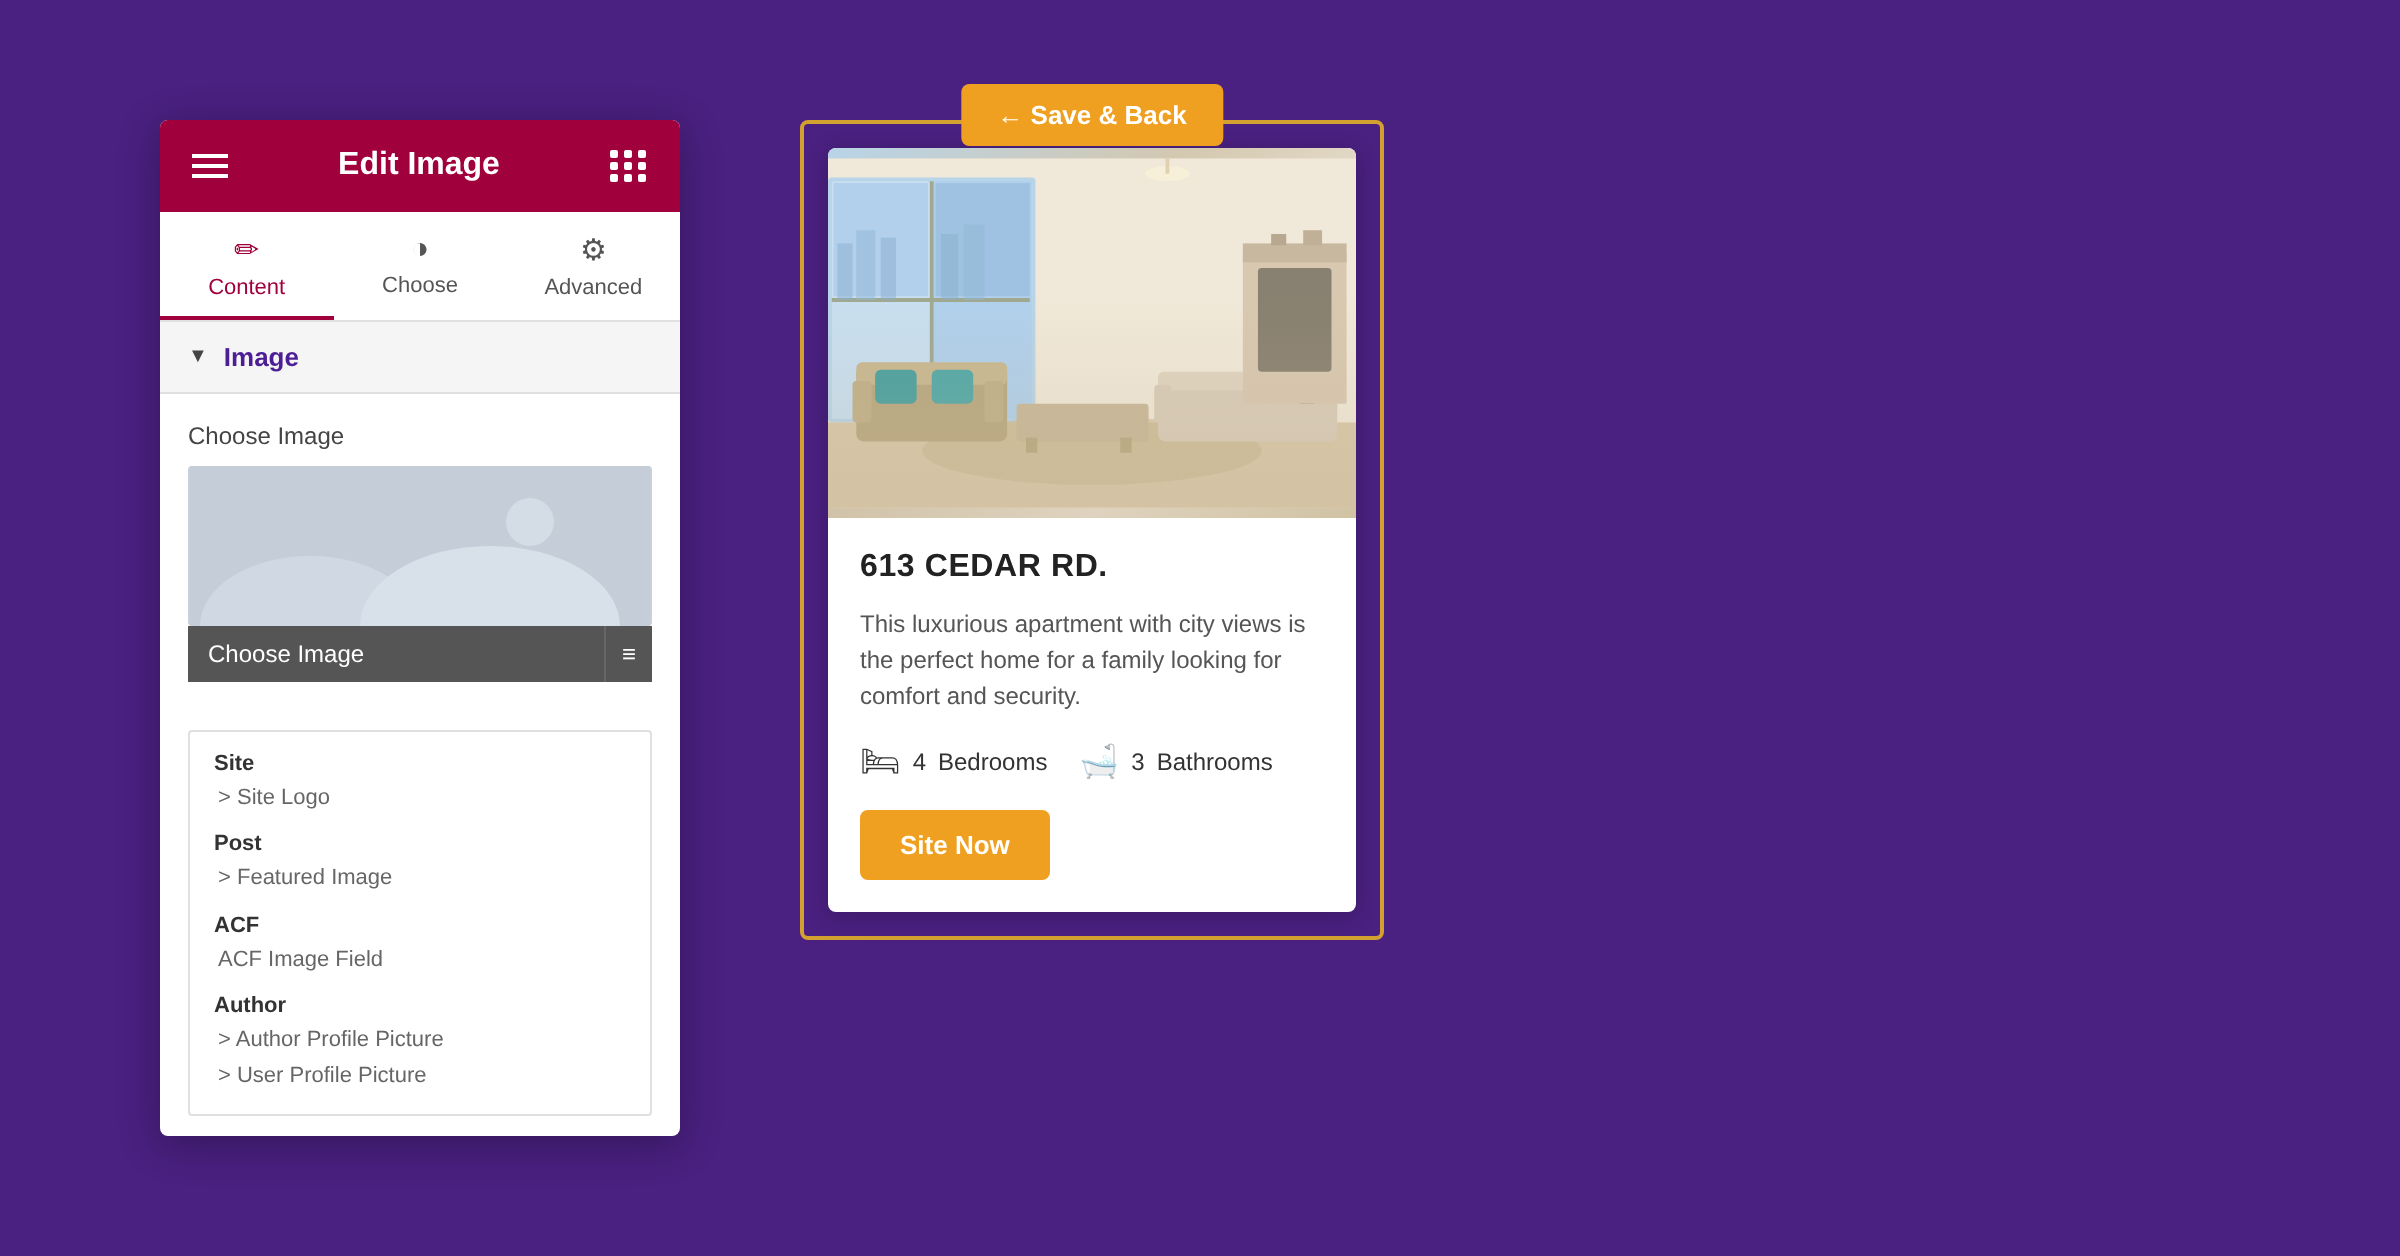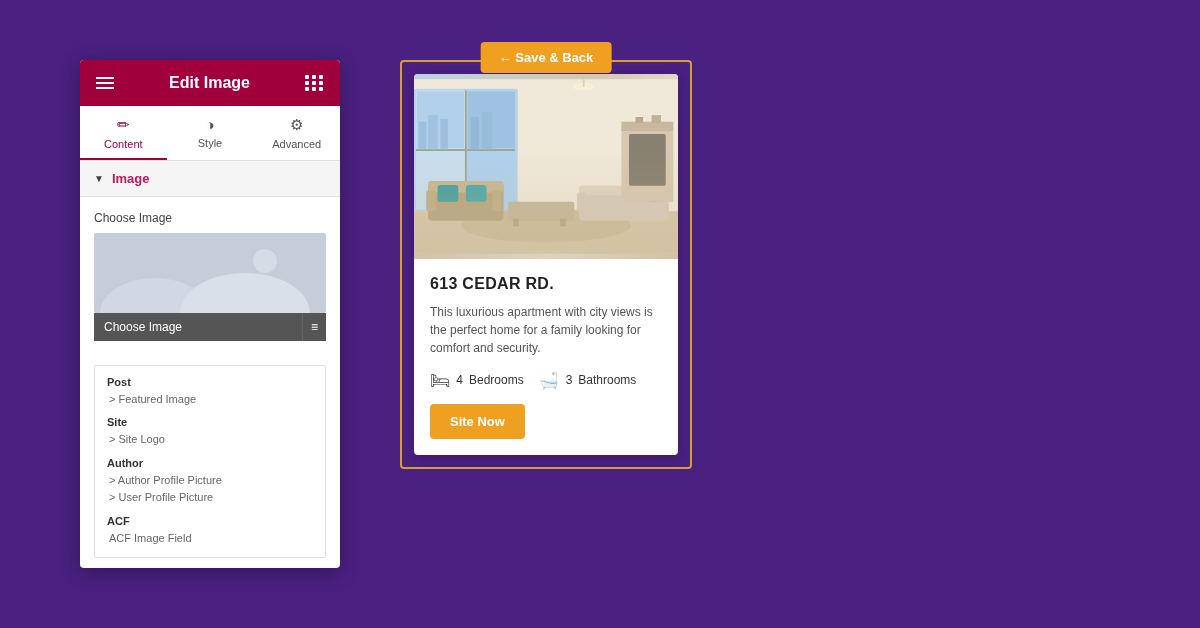--- a/index.html
+++ b/index.html
@@ -103,21 +103,21 @@
       gap: 8px;
       border-bottom: 1px solid #e0e0e0;
     }
     .section-arrow {
       color: #444;
       font-size: 10px;
     }
     .section-title {
       font-size: 13px;
       font-weight: 600;
-      color: #be185d;
+      color: #4c1d95;
     }
 
     
     .choose-image-area {
       padding: 14px;
       background: #fff;
     }
     .choose-image-label {
       font-size: 12px;
       color: #444;
@@ -318,21 +318,21 @@
       </div>
     </div>
 
     <div class="editor-tabs">
       <div class="editor-tab active">
         <span class="tab-icon">✏</span>
         <span>Content</span>
       </div>
       <div class="editor-tab">
         <span class="tab-icon">◑</span>
-        <span>Style</span>
+        <span>Choose</span>
       </div>
       <div class="editor-tab">
         <span class="tab-icon">⚙</span>
         <span>Advanced</span>
       </div>
     </div>
 
     <div class="editor-section">
       <span class="section-arrow">▼</span>
       <span class="section-title">Image</span>
@@ -349,35 +349,35 @@
         </svg>
       </div>
       <div class="choose-image-btn-row">
         <button class="choose-image-btn">Choose Image</button>
         <div class="choose-image-menu">≡</div>
       </div>
     </div>
 
     <div class="image-source-list">
       <div class="source-group">
+        <div class="source-group-title">Site</div>
+        <div class="source-item">&gt; Site Logo</div>
+      </div>
+      <div class="source-group">
         <div class="source-group-title">Post</div>
         <div class="source-item">&gt; Featured Image</div>
       </div>
       <div class="source-group">
-        <div class="source-group-title">Site</div>
-        <div class="source-item">&gt; Site Logo</div>
+        <div class="source-group-title">ACF</div>
+        <div class="source-item">ACF Image Field</div>
       </div>
       <div class="source-group">
         <div class="source-group-title">Author</div>
         <div class="source-item">&gt; Author Profile Picture</div>
         <div class="source-item">&gt; User Profile Picture</div>
-      </div>
-      <div class="source-group">
-        <div class="source-group-title">ACF</div>
-        <div class="source-item">ACF Image Field</div>
       </div>
     </div>
 
   </div>
 
   <div class="preview-container">
 
     <button class="save-back-btn">← Save &amp; Back</button>
 
     <div class="preview-card-wrapper">

